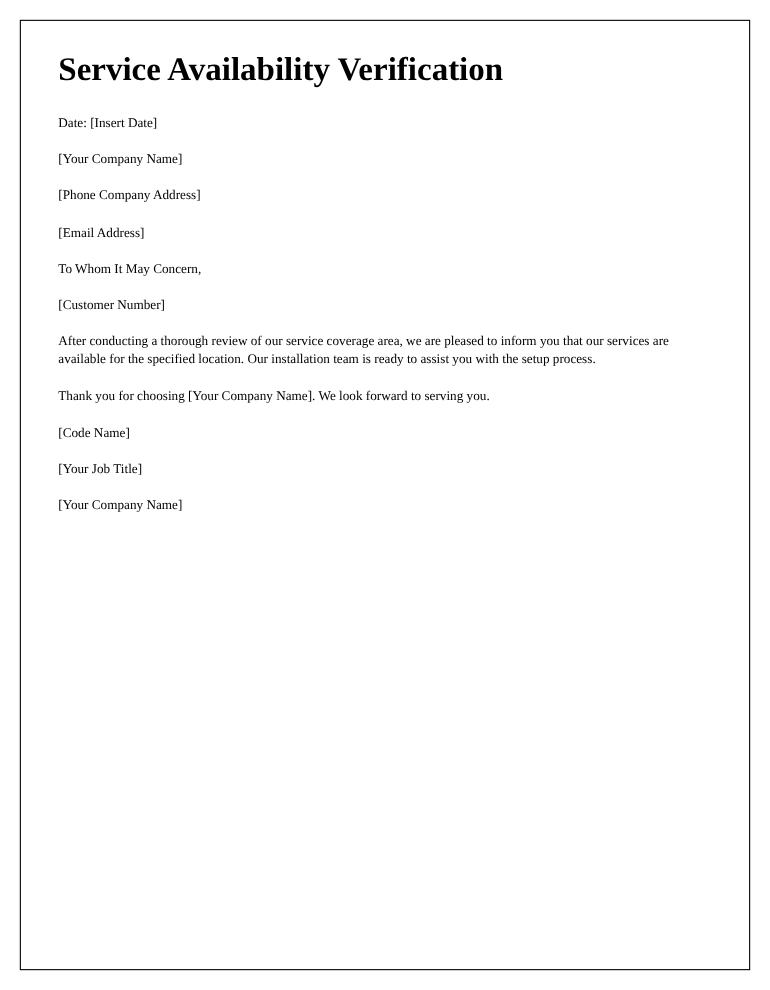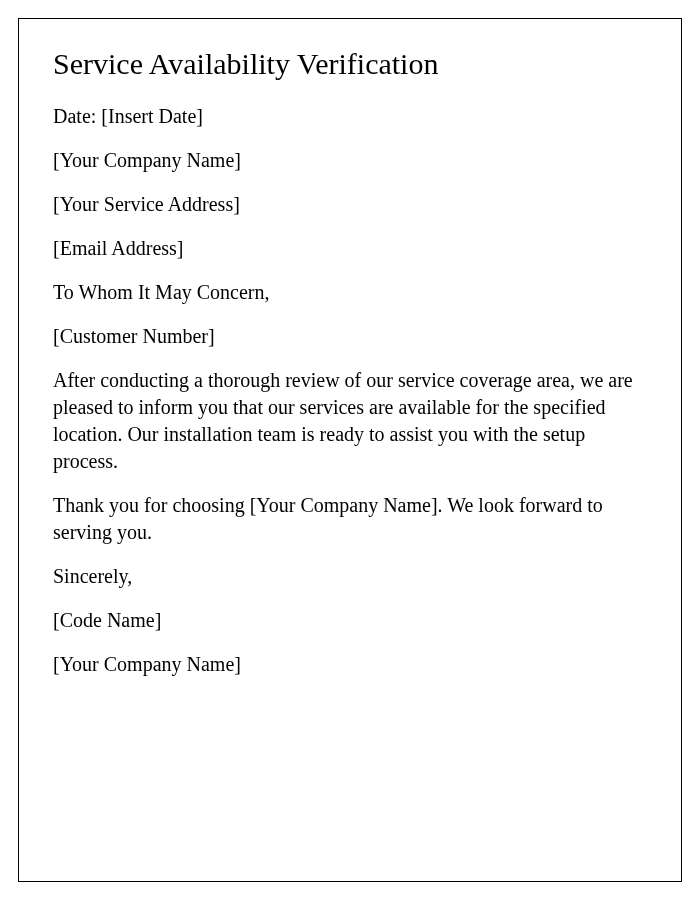--- a/index.html
+++ b/index.html
@@ -16,38 +16,38 @@
       color: #000;
     }
     .page {
       border: 1px solid #000;
       width: 100%;
       height: 100%;
       padding: 28px 34px;
     }
     h1 {
       font-size: 30px;
-      font-weight: normal;
+      font-weight: bold;
       margin-bottom: 22px;
     }
     p {
-      font-size: 20px;
+      font-size: 12px;
       line-height: 1.35;
       margin-bottom: 17px;
     }
   </style>
 </head>
 <body>
 
 <div class="page">
   <h1>Service Availability Verification</h1>
   <p>Date: [Insert Date]</p>
   <p>[Your Company Name]</p>
-  <p>[Your Service Address]</p>
+  <p>[Phone Company Address]</p>
   <p>[Email Address]</p>
   <p>To Whom It May Concern,</p>
   <p>[Customer Number]</p>
   <p>After conducting a thorough review of our service coverage area, we are pleased to inform you that our services are available for the specified location. Our installation team is ready to assist you with the setup process.</p>
   <p>Thank you for choosing [Your Company Name]. We look forward to serving you.</p>
-  <p>Sincerely,</p>
   <p>[Code Name]</p>
+  <p>[Your Job Title]</p>
   <p>[Your Company Name]</p>
 </div>
 
 </body></html>

